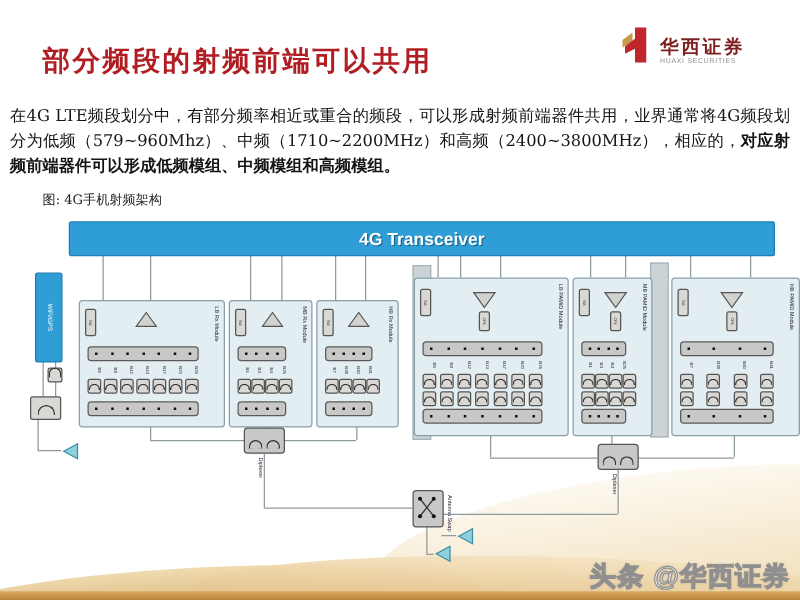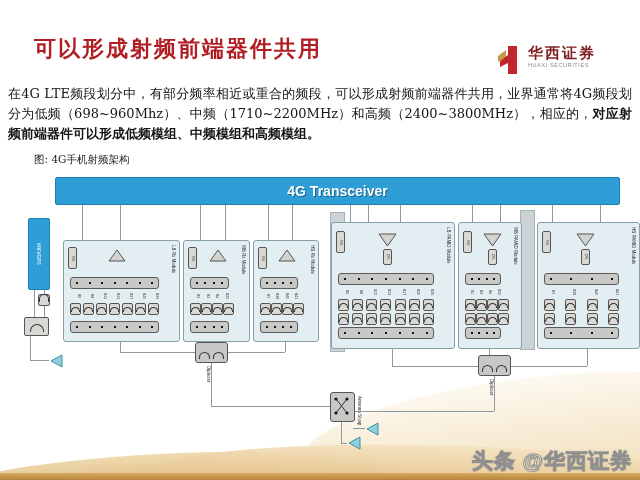--- a/index.html
+++ b/index.html
@@ -2,21 +2,21 @@
 <html><head>
 <meta charset="utf-8">
 <style>
   html,body{margin:0;padding:0;background:#e9e9e9;}
   #slide{position:relative;width:640px;height:480px;background:#ffffff;overflow:hidden;
          font-family:"Liberation Sans",sans-serif;}
 
   
   .title{position:absolute;left:34px;top:34px;font:bold 22px "DejaVu Serif",serif;
          color:#b01e23;letter-spacing:2px;z-index:6;}
-  .logo{position:absolute;left:497px;top:20px;display:flex;align-items:flex-start;z-index:6;margin-top:24px;}
+  .logo{position:absolute;left:497px;top:20px;display:flex;align-items:flex-end;z-index:6;}
   .logo-mark{width:26px;height:32px;margin-right:5px;}
   .logo-cn{font:bold 15px "DejaVu Serif",serif;color:#7d1f21;letter-spacing:2px;line-height:18px;}
   .logo-en{font:5.5px "Liberation Sans",sans-serif;color:#8b8b8b;letter-spacing:.6px;}
 
   
   .para{position:absolute;left:8px;top:84px;width:624px;font:13px/20px "DejaVu Serif",serif;
         color:#141414;text-align:justify;z-index:6;}
   .para b{font-weight:bold;}
   .figcap{position:absolute;left:34px;top:153px;font:10.5px "DejaVu Serif",serif;color:#222;z-index:6;text-align:center;}
 
@@ -68,35 +68,35 @@
           letter-spacing:1px;z-index:6;}
   .watermark{position:absolute;right:8px;top:447px;font:bold 21px "Liberation Sans",sans-serif;
              color:#fdfdfd;-webkit-text-stroke:1px #8f8f8f;letter-spacing:1px;
              text-shadow:0 0 2px rgba(130,130,130,.55);z-index:6;}
 </style>
 </head>
 <body>
 
 <div id="slide">
 
-  <div class="title">可以形成射频前端器件共用</div>
+  <div class="title">部分频段的射频前端可以共用</div>
 
   <div class="logo">
     <svg class="logo-mark" viewBox="0 0 26 32">
       <polygon points="1,12 9,6 9,13 1,18" fill="#c79a4a"></polygon>
       <polygon points="11,2 20,2 20,30 11,30" fill="#c0272d"></polygon>
       <polygon points="3,17 11,11 11,19 3,23" fill="#c0272d"></polygon>
     </svg>
     <div>
       <div class="logo-cn">华西证券</div>
       <div class="logo-en">HUAXI SECURITIES</div>
     </div>
   </div>
 
-  <div class="para"><span>在4G LTE频段划分中，有部分频率相近或重合的频段，可以形成射频前端器件共用，业界通常将4G频段划分为低频（698~960Mhz）、中频（1710~2200MHz）和高频（2400~3800MHz），相应的，</span><b>对应射频前端器件可以形成低频模组、中频模组和高频模组。</b></div>
+  <div class="para"><span>在4G LTE频段划分中，有部分频率相近或重合的频段，可以形成射频前端器件共用，业界通常将4G频段划分为低频（579~960Mhz）、中频（1710~2200MHz）和高频（2400~3800MHz），相应的，</span><b>对应射频前端器件可以形成低频模组、中频模组和高频模组。</b></div>
 
   <div class="figcap">图: 4G手机射频架构</div>
 
   <div id="diagram">
     <div class="xcvr">4G Transceiver</div>
     <div class="chip">WiFi/GPS</div>
   <div class="strip" style="left: 330px; top: 42px; width: 13px; height: 138px;"></div>
       <div class="strip" style="left: 520px; top: 40px; width: 13px; height: 138px;"></div>
       <div class="wire" style="left: 82px; top: 33px; width: 1px; height: 37px;"></div>
       <div class="wire" style="left: 120px; top: 33px; width: 1px; height: 37px;"></div>

